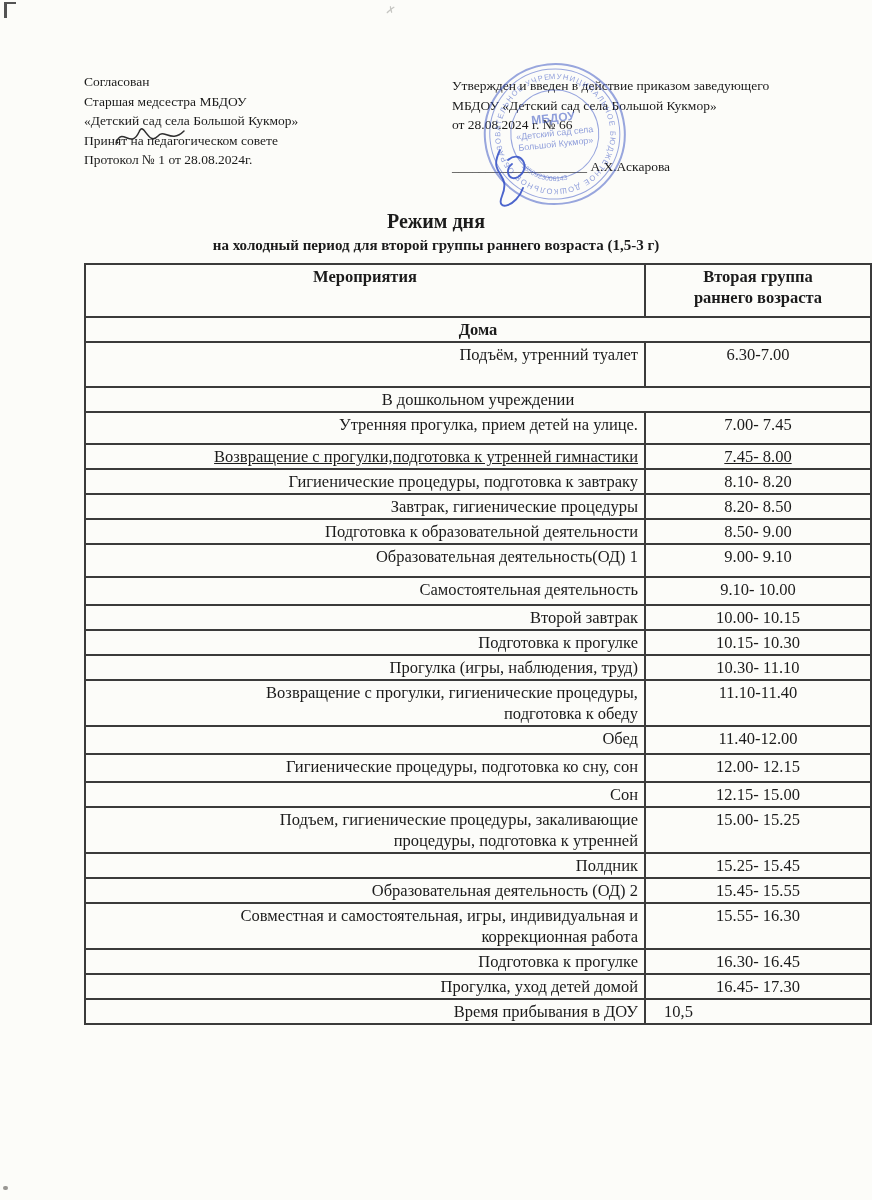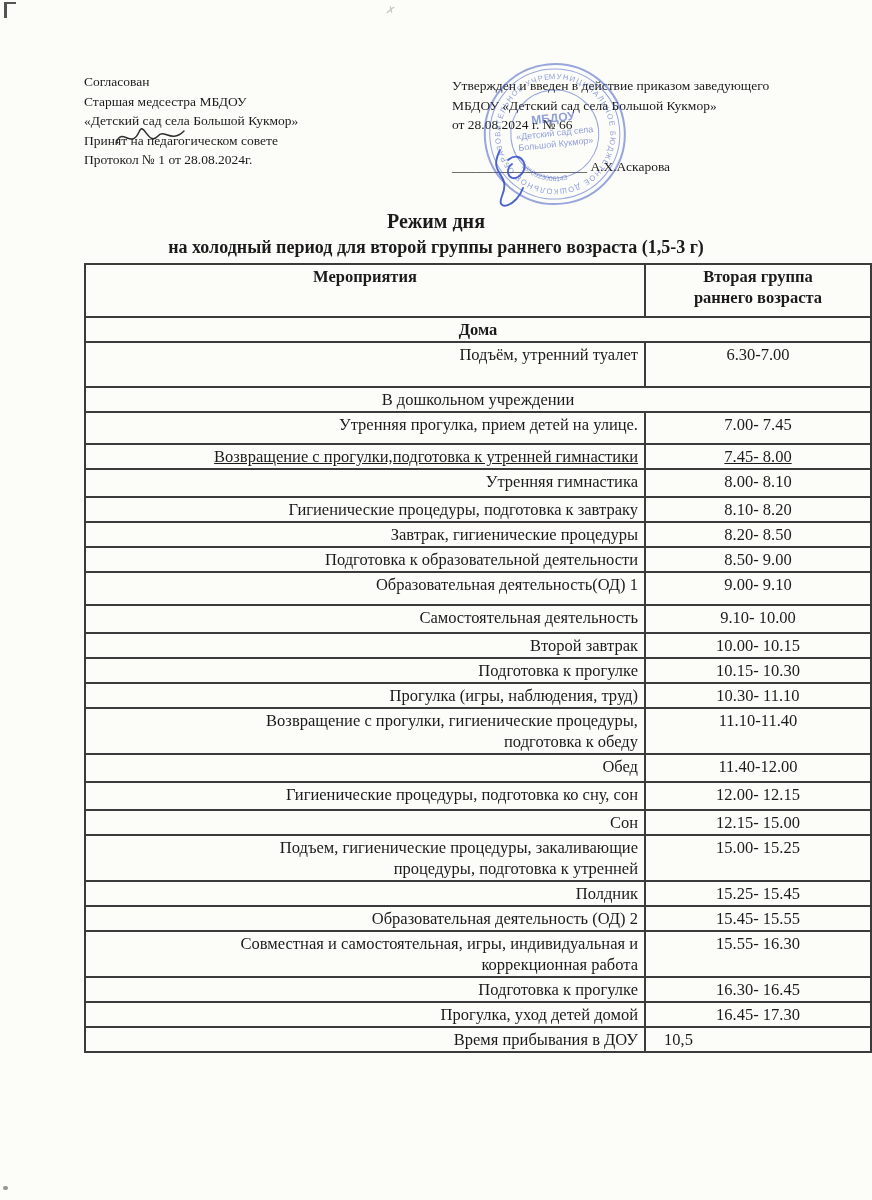--- a/index.html
+++ b/index.html
@@ -20,21 +20,21 @@
 
   .hdr-left{position:absolute;left:84px;top:72px;width:330px;font-size:13.5px;line-height:19.5px;z-index:1;}
   .hdr-right{position:absolute;left:452px;top:76px;width:380px;font-size:13.5px;line-height:19.5px;z-index:1;}
   .hdr-right .sig-row{margin-top:22px;}
 
   .stamp{position:absolute;left:452px;top:46px;z-index:2;transform:rotate(-6deg);pointer-events:none;}
   .sig-overlay{position:absolute;left:0;top:0;z-index:3;pointer-events:none;}
 
   .title{position:absolute;left:0;top:210px;width:100%;text-align:center;font-weight:bold;z-index:1;}
   .title .t1{font-size:20px;}
-  .title .t2{font-size:18px;margin-top:4px;}
+  .title .t2{font-size:15px;margin-top:4px;}
 
   table.schedule{
     position:absolute;left:84px;top:263px;
     width:758px;border-collapse:collapse;
     table-layout:fixed;
     z-index:1;
   }
   table.schedule td,table.schedule th{
     border:2px solid #3b3b3b;
     font-size:16.5px;line-height:21px;
@@ -131,24 +131,20 @@
           <td colspan="2" class="section-cell">В дошкольном учреждении</td>
         </tr>
         <tr style="height: 32px;">
           <td class="activity-cell">Утренняя прогулка, прием детей на улице.</td>
           <td class="time-cell">7.00- 7.45</td>
         </tr>
         <tr style="height: 24px; text-decoration: underline;">
           <td class="activity-cell">Возвращение с прогулки,подготовка к утренней гимнастики</td>
           <td class="time-cell">7.45- 8.00</td>
         </tr>
-        <tr style="height: 28px;">
-          <td class="activity-cell">Утренняя гимнастика</td>
-          <td class="time-cell">8.00- 8.10</td>
-        </tr>
         <tr style="height: 24px;">
           <td class="activity-cell">Гигиенические процедуры, подготовка к завтраку</td>
           <td class="time-cell">8.10- 8.20</td>
         </tr>
         <tr style="height: 25px;">
           <td class="activity-cell">Завтрак, гигиенические процедуры</td>
           <td class="time-cell">8.20- 8.50</td>
         </tr>
         <tr style="height: 24px;">
           <td class="activity-cell">Подготовка к образовательной деятельности</td>

